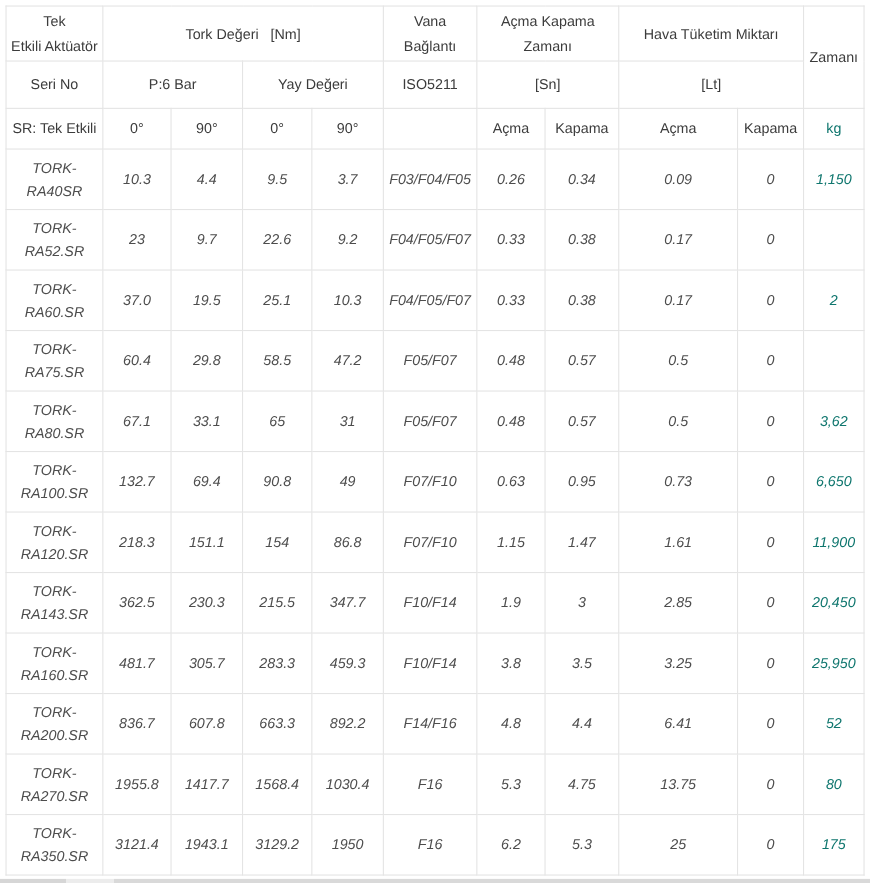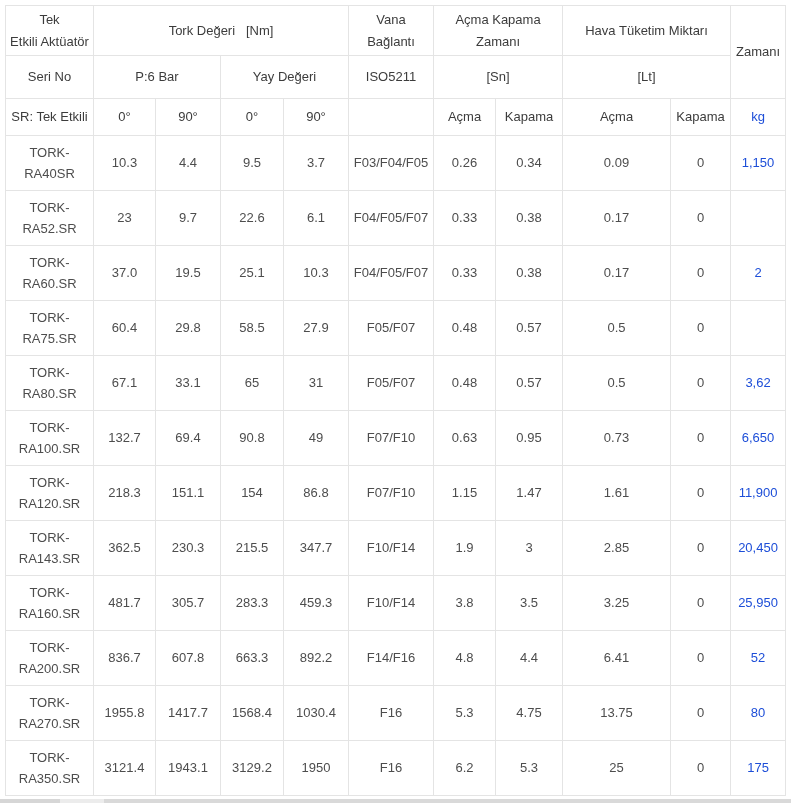--- a/index.html
+++ b/index.html
@@ -41,24 +41,24 @@
   }
   .spec-table thead th {
     color: #3c3c3c;
   }
   .spec-table tbody td {
     color: #4d4d4d;
   }
   tr.hrow-1 { height: 50px; }
   tr.hrow-2 { height: 43px; }
   tr.hrow-3 { height: 37px; }
-  tbody tr.data-row { height: 55px; }
+  tbody tr.data-row { height: 55px; font-style: italic; }
   .spec-table .weight,
   .spec-table th.weight {
-    color: #1d4ed8;
+    color: #0f766e;
   }
   
   .next-table-edge {
     position: absolute;
     left: 0;
     bottom: 0;
     width: 791px;
     height: 4px;
     background: linear-gradient(90deg,
       #d6d6d6 0px, #d6d6d6 60px,
@@ -133,21 +133,21 @@
             <td>0.09</td>
             <td>0</td>
             <td class="weight">1,150</td>
           </tr>
           <tr class="data-row">
             <td>TORK-
 RA52.SR</td>
             <td>23</td>
             <td>9.7</td>
             <td>22.6</td>
-            <td>6.1</td>
+            <td>9.2</td>
             <td>F04/F05/F07</td>
             <td>0.33</td>
             <td>0.38</td>
             <td>0.17</td>
             <td>0</td>
             <td class="weight"></td>
           </tr>
           <tr class="data-row">
             <td>TORK-
 RA60.SR</td>
@@ -161,21 +161,21 @@
             <td>0.17</td>
             <td>0</td>
             <td class="weight">2</td>
           </tr>
           <tr class="data-row">
             <td>TORK-
 RA75.SR</td>
             <td>60.4</td>
             <td>29.8</td>
             <td>58.5</td>
-            <td>27.9</td>
+            <td>47.2</td>
             <td>F05/F07</td>
             <td>0.48</td>
             <td>0.57</td>
             <td>0.5</td>
             <td>0</td>
             <td class="weight"></td>
           </tr>
           <tr class="data-row">
             <td>TORK-
 RA80.SR</td>

